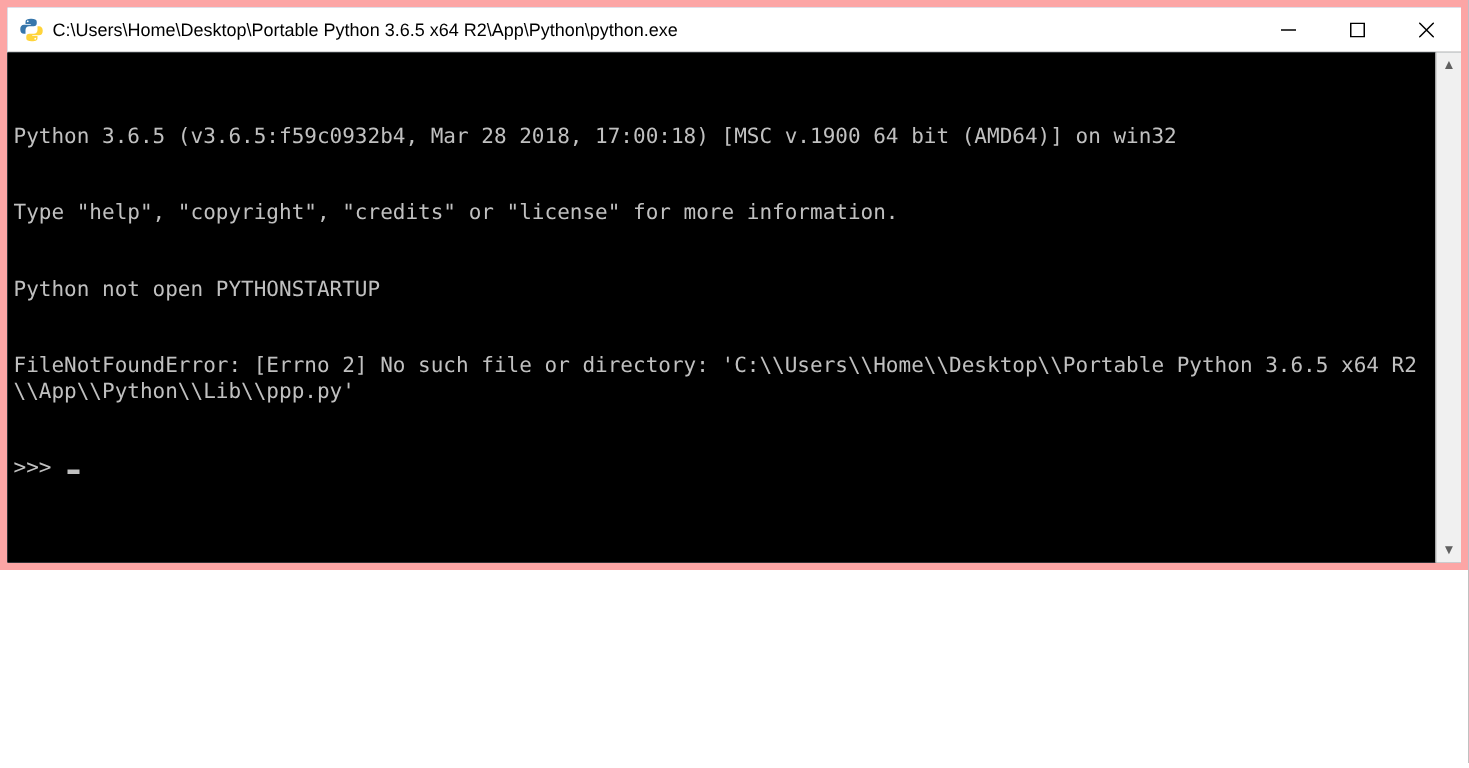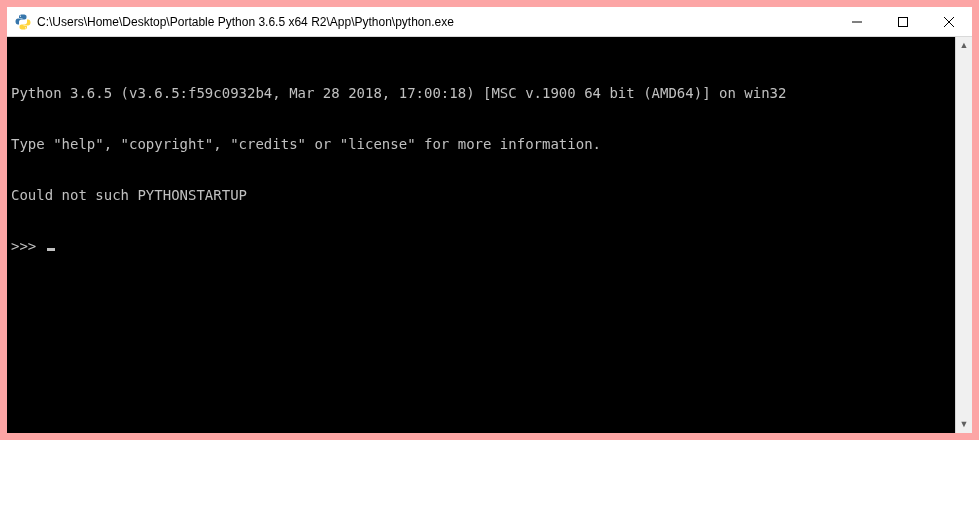--- a/index.html
+++ b/index.html
@@ -1,19 +1,19 @@
 <!DOCTYPE html>
 <html><head>
 <meta charset="utf-8">
 <style>
   * { box-sizing: border-box; margin: 0; padding: 0; }
   html, body { width: 979px; height: 512px; font-family: "Segoe UI", Tahoma, sans-serif; background: #fff; overflow: hidden; }
   .window {
-    width: 979px; height: 440px;
-    border: 7px solid #fca5a5;
+    width: 979px; height: 380px;
+    border: 5px solid #fca5a5;
     display: flex; flex-direction: column;
     background: #7dd3fc;
   }
   .titlebar {
     height: 30px; flex: 0 0 30px;
     display: flex; align-items: center;
     background: #ffffff;
     border-bottom: 1px solid #d9d9d9;
   }
   .titlebar .app-icon {
@@ -108,21 +108,22 @@
             <path d="M0 0l10 10M10 0L0 10" stroke="#000" stroke-width="1"></path>
           </svg>
       </button>
     </div>
   </div>
 
   <div class="client-area">
     <div class="console">
       <span class="line">Python 3.6.5 (v3.6.5:f59c0932b4, Mar 28 2018, 17:00:18) [MSC v.1900 64 bit (AMD64)] on win32</span>
       <span class="line">Type "help", "copyright", "credits" or "license" for more information.</span>
-      <span class="line">Could not such PYTHONSTARTUP</span>
+      <span class="line">Python not open PYTHONSTARTUP</span>
+      <span class="line">FileNotFoundError: [Errno 2] No such file or directory: 'C:\\Users\\Home\\Desktop\\Portable Python 3.6.5 x64 R2\\App\\Python\\Lib\\ppp.py'</span>
       <span class="prompt-line"><span>&gt;&gt;&gt; </span><span class="cursor"></span></span>
     </div>
     <div class="scrollbar">
       <button class="sb-btn">
         <span>▲</span>
       </button>
       <div class="sb-track"></div>
       <button class="sb-btn">
         <span>▼</span>
       </button>

